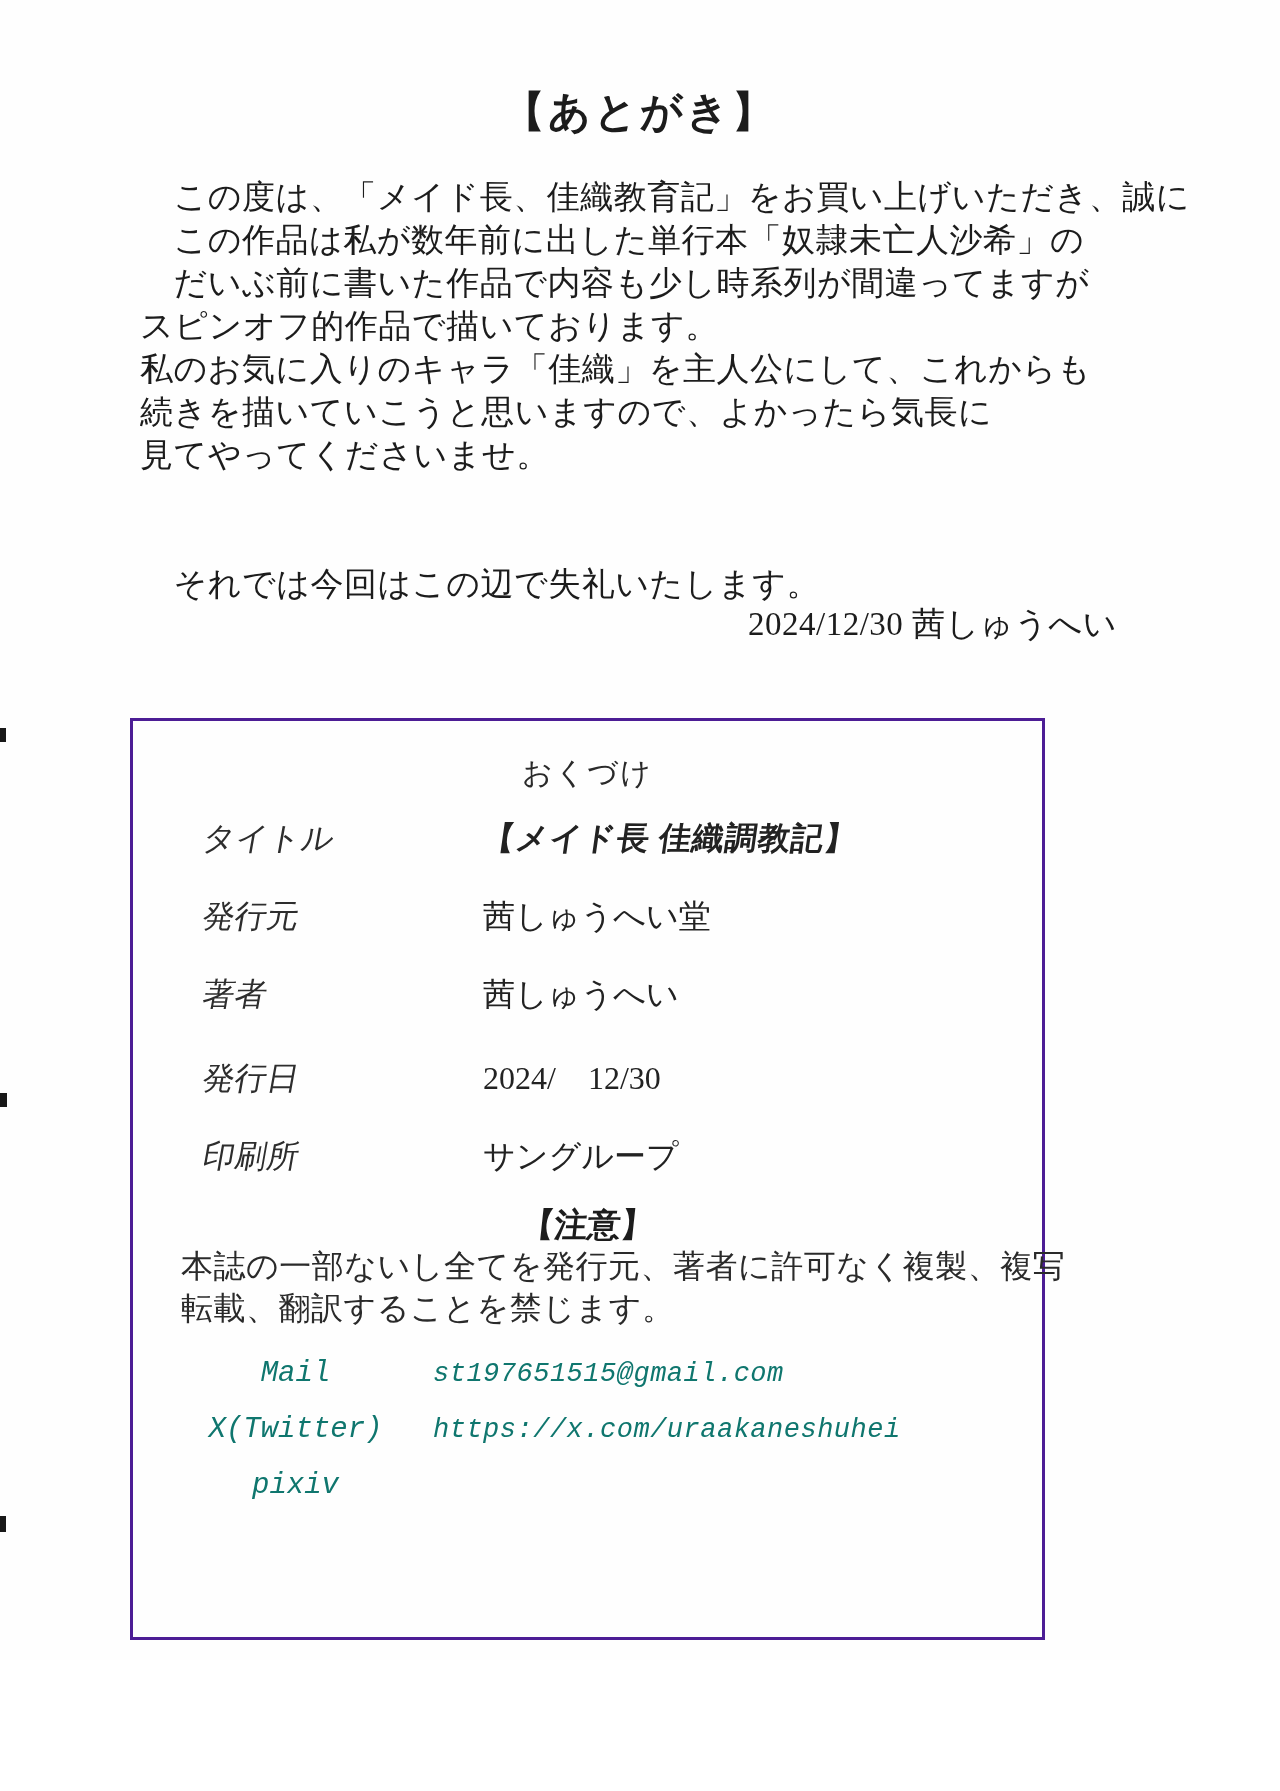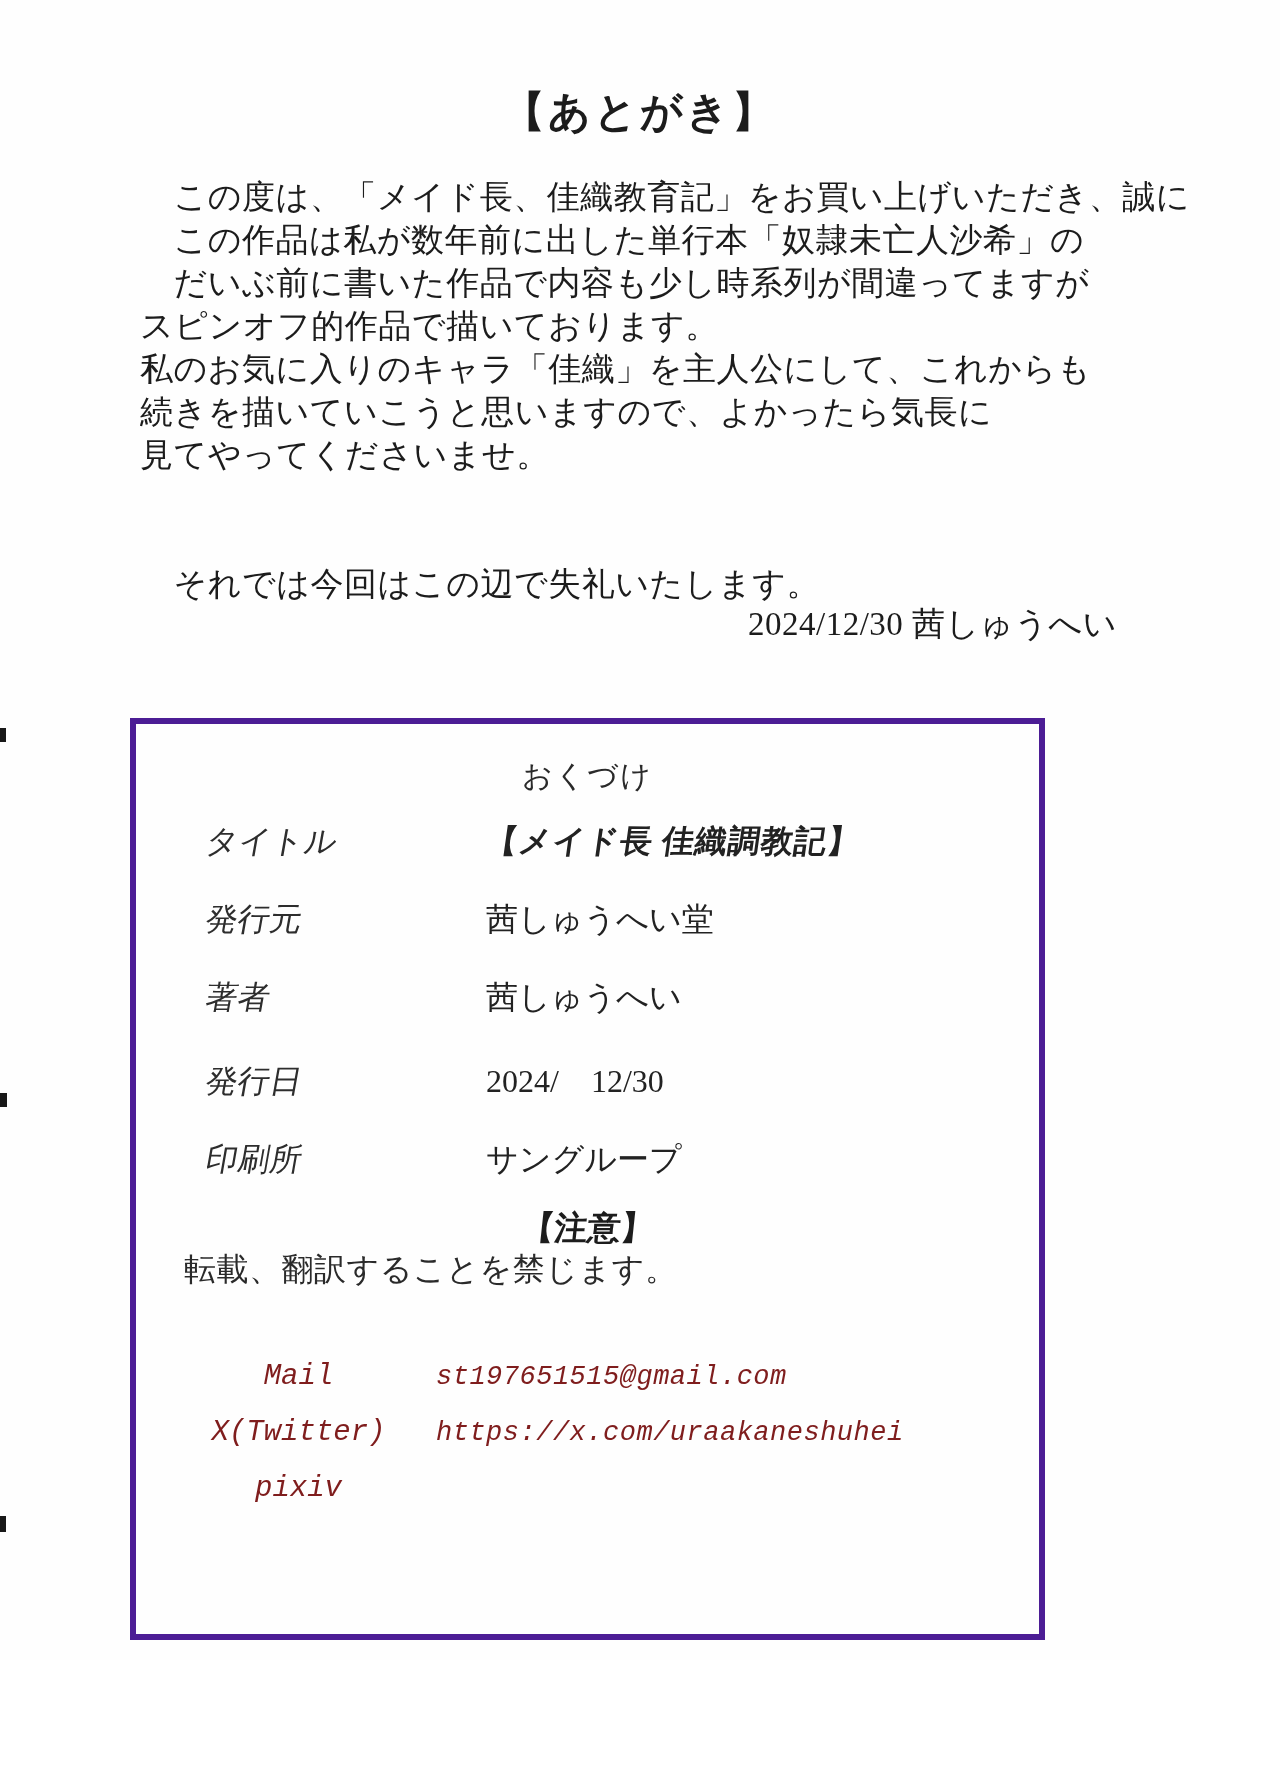--- a/index.html
+++ b/index.html
@@ -27,21 +27,21 @@
     font-size:33px;white-space:pre;letter-spacing:0.5px;
   }
   .date-signature{
     position:absolute;top:602px;left:748px;
     font-size:33px;letter-spacing:0.5px;white-space:pre;
   }
   
   .colophon-box{
     position:absolute;top:718px;left:130px;
     width:915px;height:922px;
-    border:6px solid #4c1d95;
+    border:3px solid #4c1d95;
     box-sizing:border-box;
   }
   .colophon-heading{
     position:absolute;top:32px;left:0;width:100%;
     text-align:center;font-size:30px;color:#2a2a2a;
     letter-spacing:2px;
   }
   .colophon-row{
     position:absolute;left:70px;width:800px;
     display:flex;align-items:baseline;
@@ -73,21 +73,21 @@
     position:absolute;top:524px;left:48px;width:860px;
     font-size:32px;line-height:42px;color:#2a2a2a;
     letter-spacing:0.5px;
   }
   .notice-line{white-space:pre;}
   .contact-row{
     position:absolute;left:55px;width:850px;
     display:flex;align-items:baseline;
     font-family:"Liberation Mono","DejaVu Sans Mono",monospace;
     font-style:italic;
-    font-size:27px;color:#7f1d1d;
+    font-size:27px;color:#0f766e;
   }
   .contact-row .contact-label{
     width:215px;flex:0 0 215px;text-align:center;
     font-size:29px;
   }
   .contact-row .contact-value{
     padding-left:30px;white-space:pre;letter-spacing:0.5px;
   }
   .row-mail  {top:636px;}
   .row-x     {top:692px;}
@@ -149,20 +149,21 @@
     </div>
 
     <div class="colophon-row row-printer">
       <span class="row-label">印刷所</span>
       <span class="row-value">サングループ</span>
     </div>
 
     <div class="notice-heading">【注意】</div>
 
     <div class="notice-lines">
+      <div class="notice-line">本誌の一部ないし全てを発行元、著者に許可なく複製、複写</div>
       <div class="notice-line">転載、翻訳することを禁じます。</div>
     </div>
 
     <div class="contact-row row-mail">
       <span class="contact-label">Mail</span>
       <span class="contact-value">st197651515@gmail.com</span>
     </div>
 
     <div class="contact-row row-x">
       <span class="contact-label">X(Twitter)</span>

